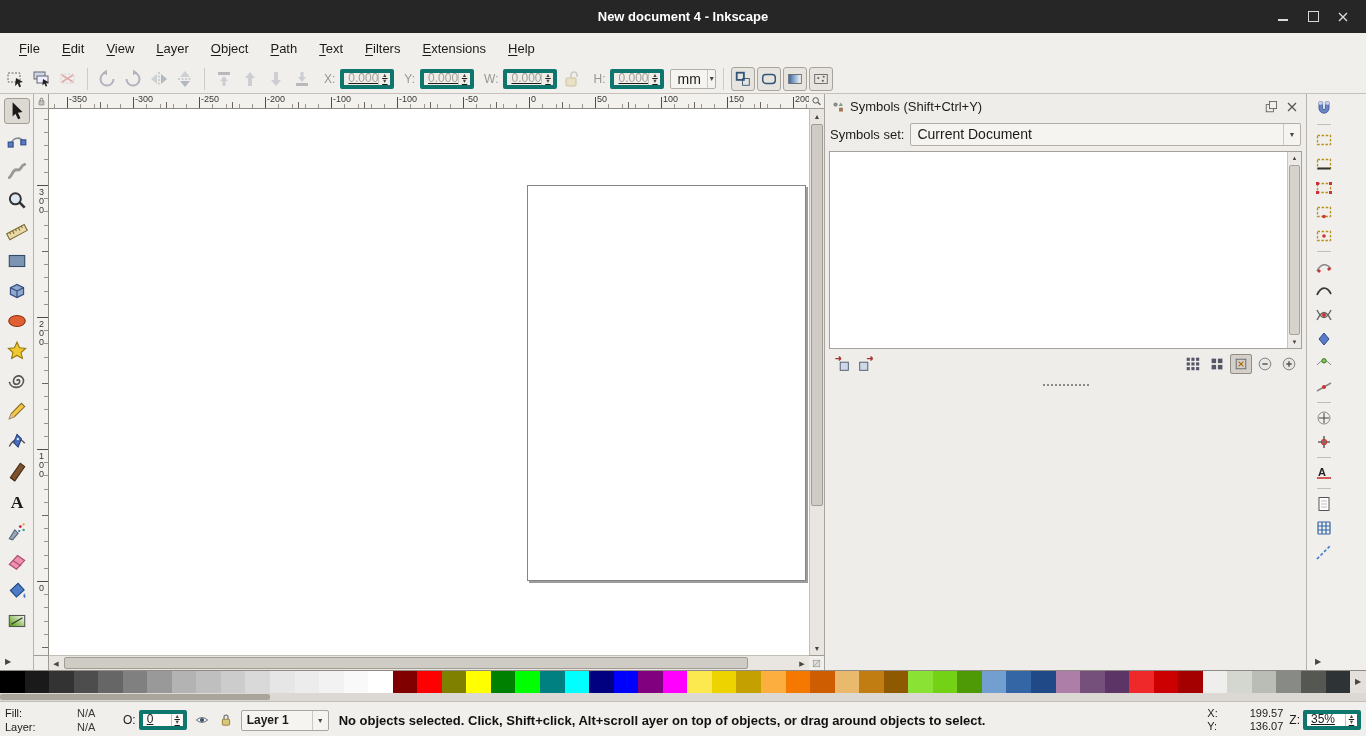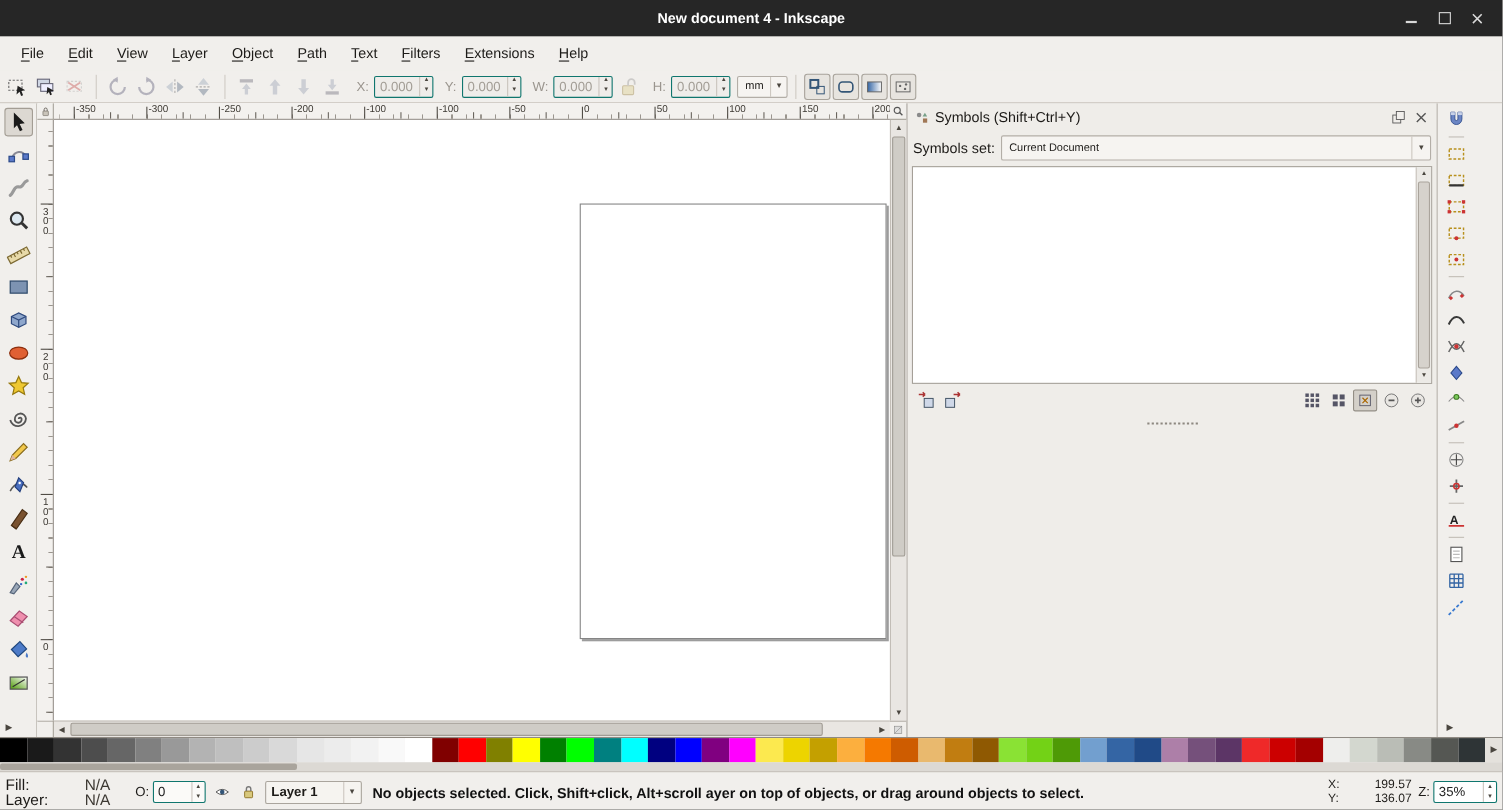--- a/index.html
+++ b/index.html
@@ -26,28 +26,28 @@
   .menu-item{padding:5px 11px;font-size:13px;color:#1d1b18;}
   .menu-item u{text-underline-offset:2px;}
 
   
   .commandbar{height:29px;background:#f1efec;border-bottom:1px solid #c6c1ba;display:flex;align-items:center;padding:0 4px;gap:2px;}
   .btn-group{display:flex;align-items:center;gap:2px;}
   .cmd-btn{width:24px;height:24px;padding:2px;border-radius:3px;box-sizing:border-box;}
   .cmd-btn.toggle{border:1px solid #a8a39b;background:#e7e4df;}
   .vsep{width:1px;height:22px;background:#cfcbc4;margin:0 5px;}
   .fld-label{font-size:12px;color:#9a958e;margin:0 3px 0 8px;}
-  .spin{display:flex;align-items:center;height:20px;background:#fbfaf8;border:1px solid #0f766e;border-radius:2px;box-sizing:border-box;}
+  .spin{display:flex;align-items:flex-end;height:20px;background:#fbfaf8;border:4px solid #0f766e;border-radius:2px;box-sizing:border-box;text-decoration:underline;}
   .spin.disabled{background:#efedea;opacity:1;}
   .spin .spin-value{flex:1;padding:0 4px;font-size:12px;color:#222;white-space:nowrap;overflow:hidden;}
   .spin.disabled .spin-value{color:#a39e96;}
   .spin-btns{display:flex;flex-direction:column;width:11px;height:100%;border-left:1px solid #c9c4bd;}
   .stepper{flex:1;display:flex;align-items:center;justify-content:center;font-size:5.5px;}
   .combo{display:flex;align-items:center;height:20px;border:1px solid #b3aea7;background:#f6f4f1;border-radius:2px;box-sizing:border-box;}
-  .combo-value{flex:1;padding:0 6px;font-size:10px;white-space:nowrap;}
+  .combo-value{flex:1;padding:0 6px;font-size:14px;white-space:nowrap;}
   .combo-arrow{width:16px;height:100%;display:flex;align-items:center;justify-content:center;font-size:7px;border-left:1px solid #cdc8c1;}
 
   
   .main{display:flex;height:576px;}
   .toolbox{width:34px;background:#f1efec;border-right:1px solid #b7b2ab;display:flex;flex-direction:column;padding-top:2px;box-sizing:border-box;}
   .tool-btns{display:flex;flex-direction:column;}
   .tool-btn{width:26px;height:26px;margin:2px auto;padding:2px;border-radius:3px;box-sizing:border-box;}
   .tool-btn.active{background:#dcd8d2;border:1px solid #a39d94;padding:1px;}
   .toolbox-overflow{margin-top:auto;padding:2px 0 4px 5px;font-size:8px;}
 
@@ -109,21 +109,21 @@
 
   
   .palette-row{height:22px;display:flex;border-top:1px solid #8f8a83;}
   .swatch{flex:1;}
   .palette-arrow{width:16px;background:#e4e1dc;display:flex;align-items:center;justify-content:center;font-size:8px;}
   .palette-scrollbar{height:8px;background:#dcd9d4;position:relative;}
   .pal-thumb{position:absolute;left:0;top:1px;bottom:1px;width:270px;background:#a9a49c;border-radius:2px;}
 
   
   .statusbar{height:37px;background:#f1efec;border-top:1px solid #c2bdb6;display:flex;align-items:center;padding:0 5px;gap:6px;box-sizing:border-box;}
-  .fillstroke{display:grid;grid-template-columns:72px 34px;font-size:14px;line-height:14px;}
+  .fillstroke{display:grid;grid-template-columns:72px 34px;font-size:11px;line-height:14px;}
   .fs-label{color:#1d1b18;}
   .fs-value{color:#3c3832;}
   .o-group{display:flex;align-items:center;gap:3px;margin-left:6px;}
   .o-label{font-size:12px;}
   .icon-btn{width:18px;height:18px;padding:1px;box-sizing:border-box;}
   .layer-combo{display:flex;align-items:center;height:21px;width:88px;border:1px solid #aaa59d;background:#f6f4f0;border-radius:2px;box-sizing:border-box;}
   .layer-combo .layer-value{flex:1;font-weight:bold;font-size:12px;padding-left:5px;white-space:nowrap;}
   .layer-combo .combo-arrow{width:15px;}
   .status-msg{flex:1;font-size:13px;font-weight:bold;color:#111111;white-space:nowrap;overflow:hidden;text-overflow:ellipsis;padding-left:4px;}
   .coords{width:76px;font-size:11px;line-height:13px;}

